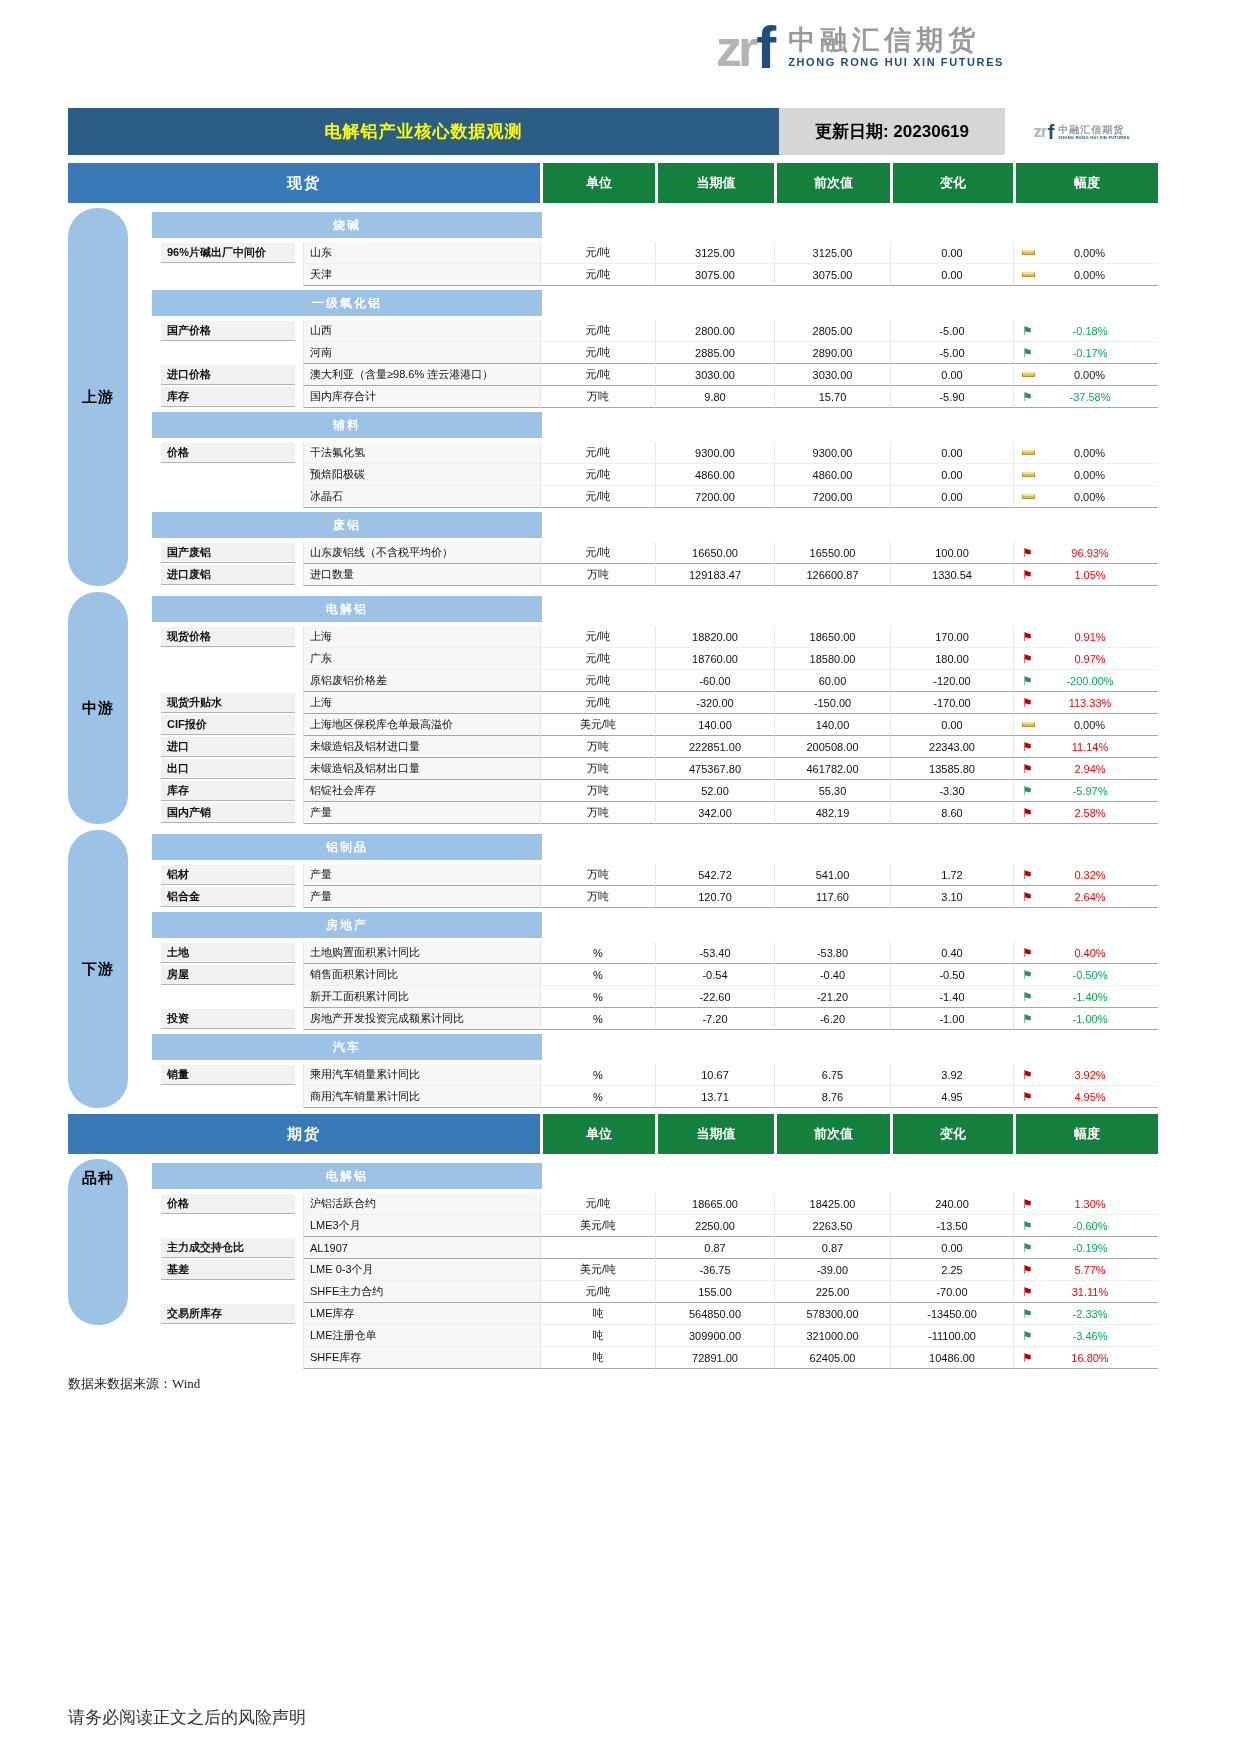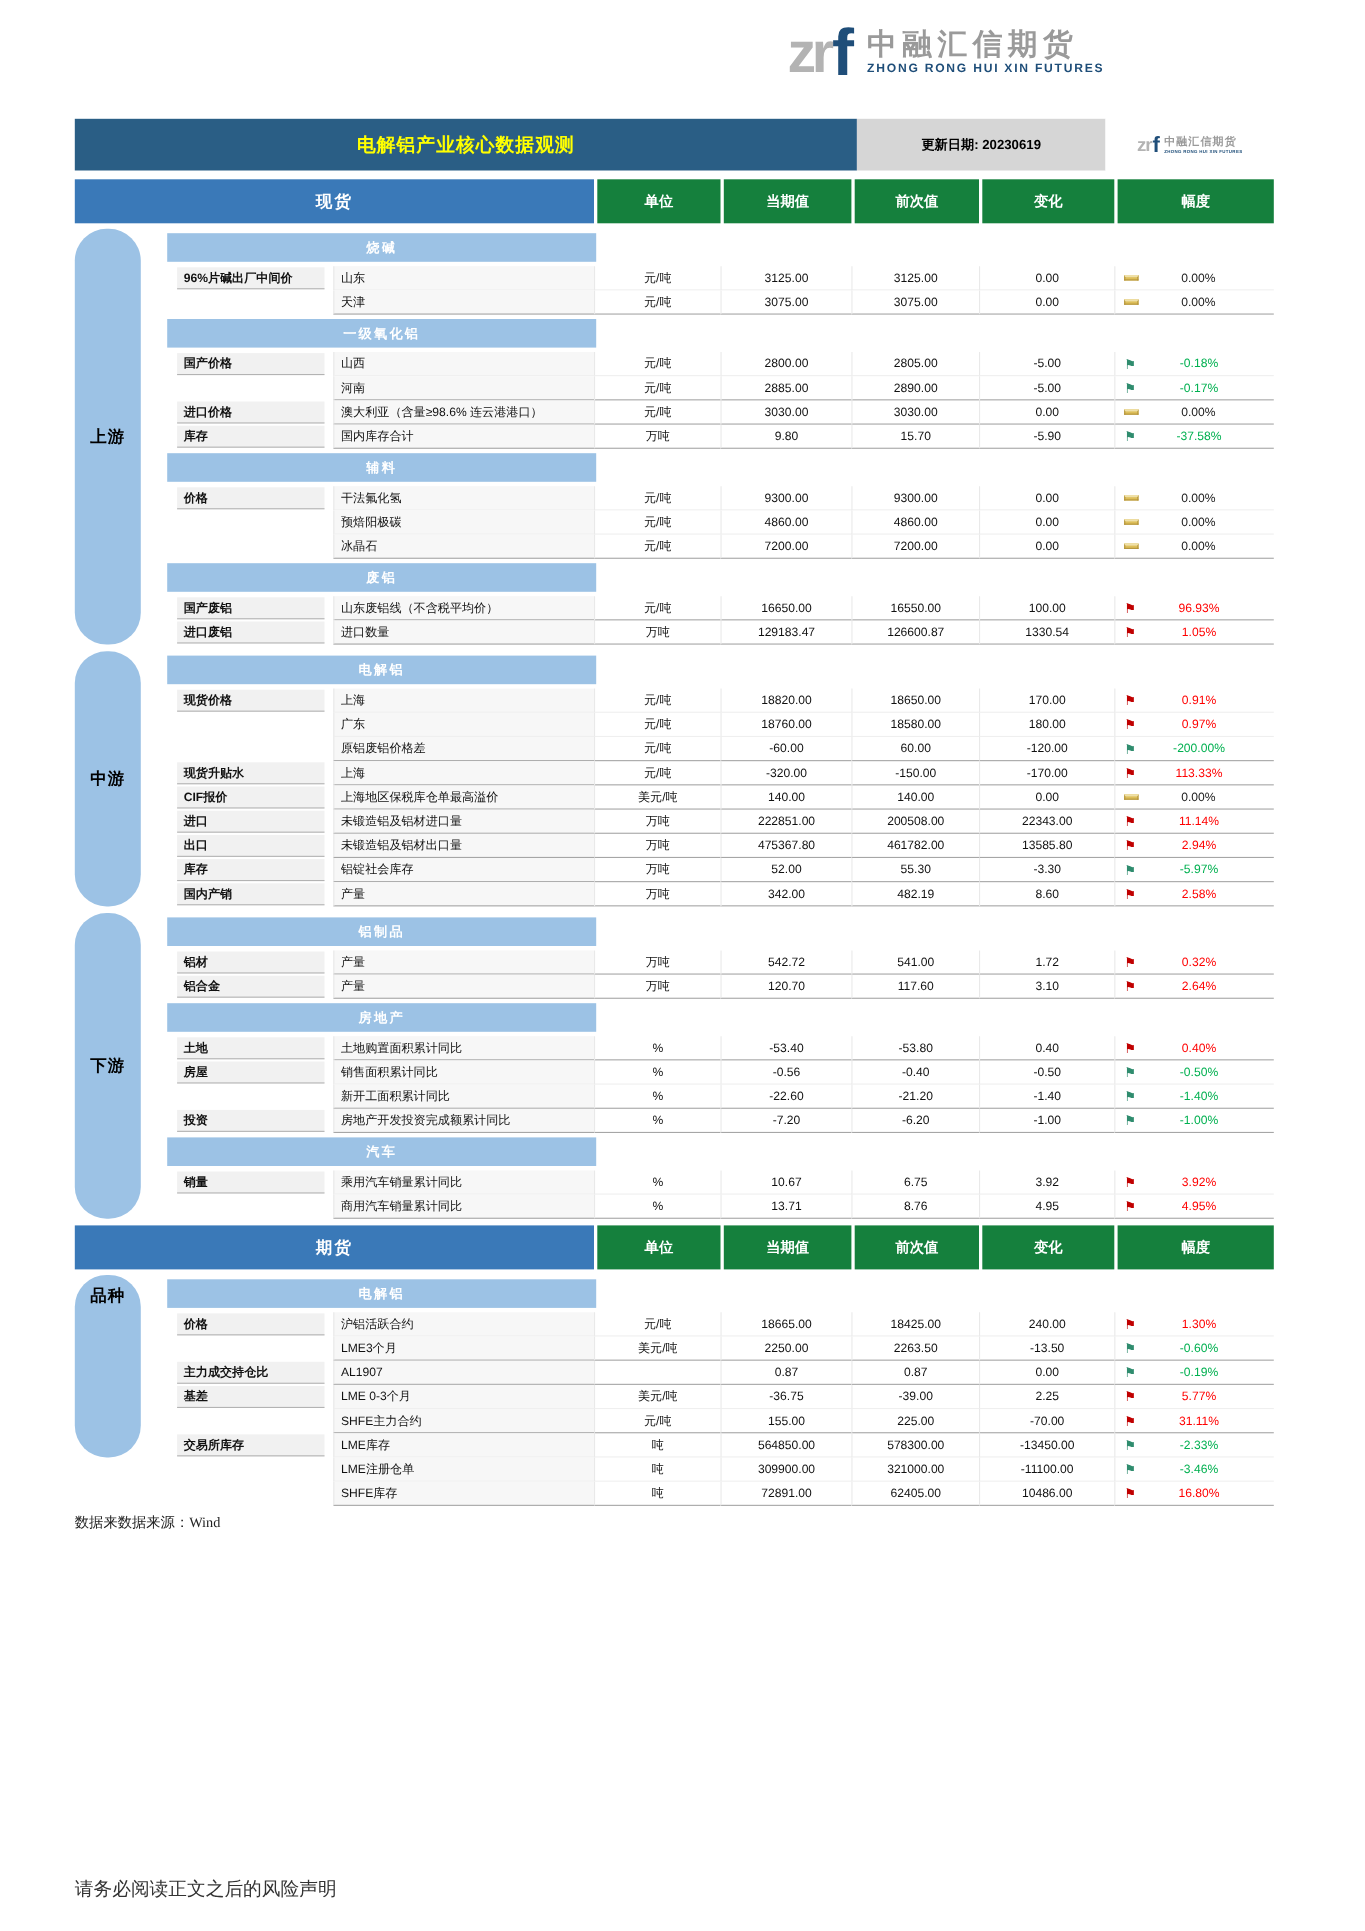--- a/index.html
+++ b/index.html
@@ -12,21 +12,21 @@
   .lg-zr { font-size:52px; font-weight:bold; color:#b3b3b3; letter-spacing:-4px; line-height:0.9; }
   .lg-f  { font-size:60px; font-weight:bold; color:#1F4E79; line-height:0.8; margin-left:2px; }
   .lg-txt { margin-left:12px; padding-bottom:4px; }
   .lg-cn { font-size:27px; font-weight:bold; color:#9a9a9a; letter-spacing:5px; line-height:1.1; }
   .lg-en { font-size:11px; font-weight:bold; color:#1F4E79; letter-spacing:1.6px; }
 
   
   .titlebar { position:absolute; top:108px; left:68px; width:1090px; height:47px; display:flex; }
   .tb-main { width:711px; background:#2A5E85; color:#FFFF00; font-weight:bold; font-size:17px;
              display:flex; align-items:center; justify-content:center; letter-spacing:1px; }
-  .tb-date { width:226px; background:#D6D6D6; color:#000; font-weight:bold; font-size:12px;
+  .tb-date { width:226px; background:#D6D6D6; color:#000; font-weight:bold; font-size:17px;
              display:flex; align-items:center; justify-content:center; }
   .tb-logo { flex:1; background:#fff; display:flex; align-items:center; justify-content:center; overflow:hidden; }
   .tb-logo .lg-zr { font-size:17px; letter-spacing:-1px; }
   .tb-logo .lg-f  { font-size:20px; margin-left:1px; }
   .tb-logo .lg-txt { margin-left:4px; padding-bottom:0; }
   .tb-logo .lg-cn { font-size:10px; letter-spacing:1px; }
   .tb-logo .lg-en { font-size:4px; letter-spacing:0.3px; }
 
   
   .content { position:absolute; top:163px; left:68px; width:1090px; }
@@ -441,21 +441,21 @@
                 <span class="flag up">⚑</span>
                 <span class="pcttext p-red">0.40%</span>
               </div>
             </div>
             <div class="row">
               <div class="c-label">
                 <div class="lbox">房屋</div>
               </div>
               <div class="c-desc">销售面积累计同比</div>
               <div class="c-unit">%</div>
-              <div class="c-cur">-0.56</div>
+              <div class="c-cur">-0.54</div>
               <div class="c-prev">-0.40</div>
               <div class="c-chg">-0.50</div>
               <div class="c-pct">
                 <span class="flag down">⚑</span>
                 <span class="pcttext p-green">-0.50%</span>
               </div>
             </div>
             <div class="row end">
               <div class="c-label"></div>
               <div class="c-desc">新开工面积累计同比</div>

